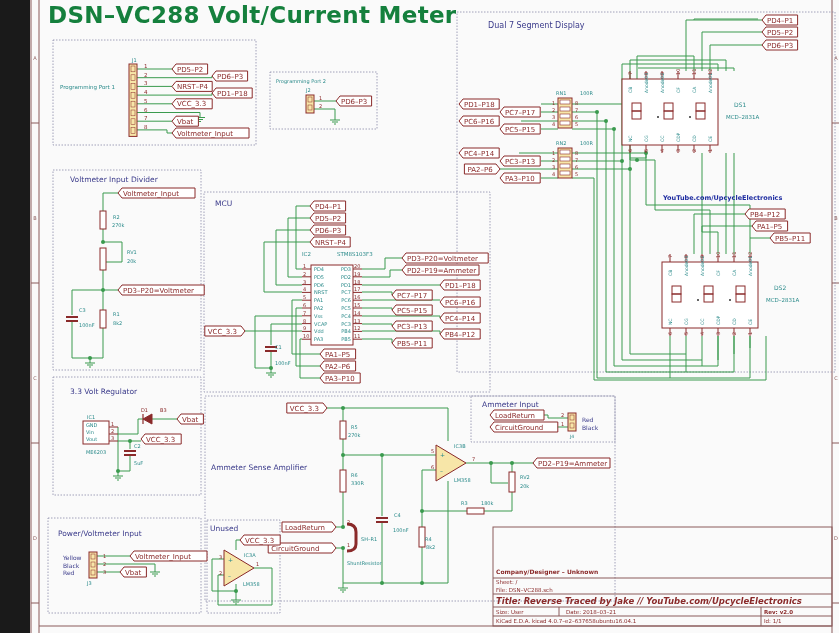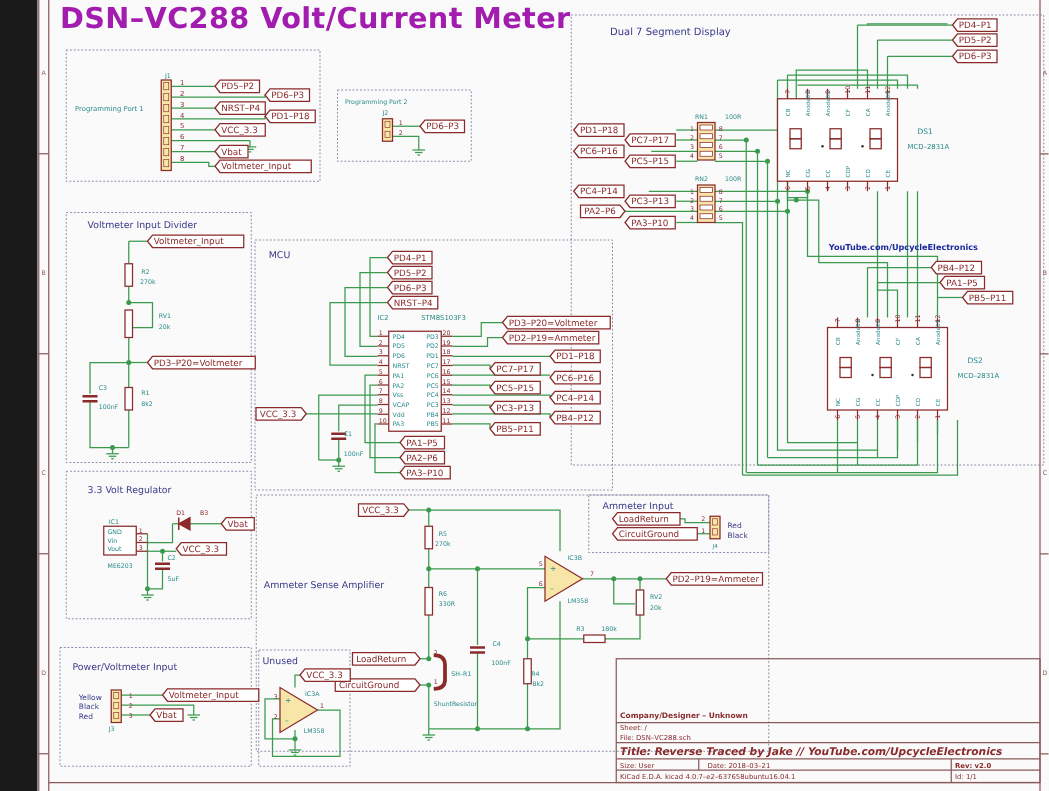--- a/index.html
+++ b/index.html
@@ -1,18 +1,18 @@
 <!DOCTYPE html>
 <html><head>
 <meta charset="utf-8">
 <style>
   html, body { margin:0; padding:0; }
   body { width:839px; height:633px; background:#fafafa; position:relative; overflow:hidden; font-family:"DejaVu Sans", sans-serif; }
   #sheet { position:absolute; left:0; top:0; width:839px; height:633px; }
-  .title { position:absolute; left:48px; top:2px; font-family:"DejaVu Sans", sans-serif; font-weight:bold; font-size:23px; color:#a21caf; letter-spacing:0.3px; }
+  .title { position:absolute; left:48px; top:2px; font-family:"DejaVu Sans", sans-serif; font-weight:bold; font-size:23px; color:#15803d; letter-spacing:0.3px; }
   svg text { font-family:"DejaVu Sans", sans-serif; }
 </style>
 </head>
 <body>
 
 <div id="sheet">
 <div class="title">DSN–VC288 Volt/Current Meter</div>
 
 <svg id="svg" width="839" height="633" viewBox="0 0 839 633" style="position:absolute;left:0;top:0">
   <defs></defs>

